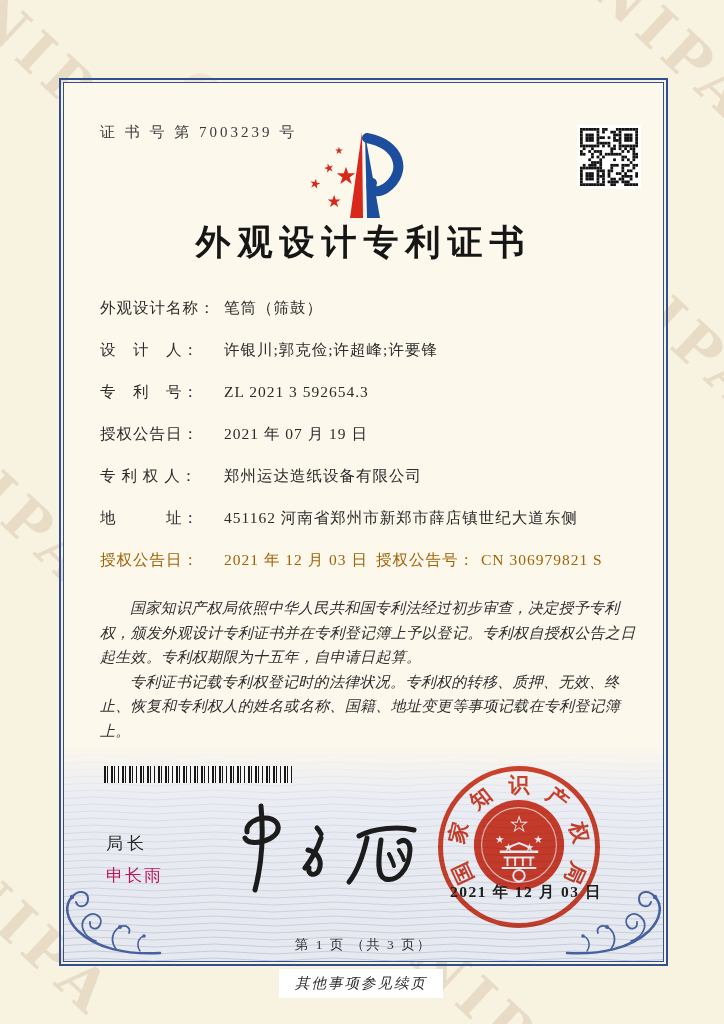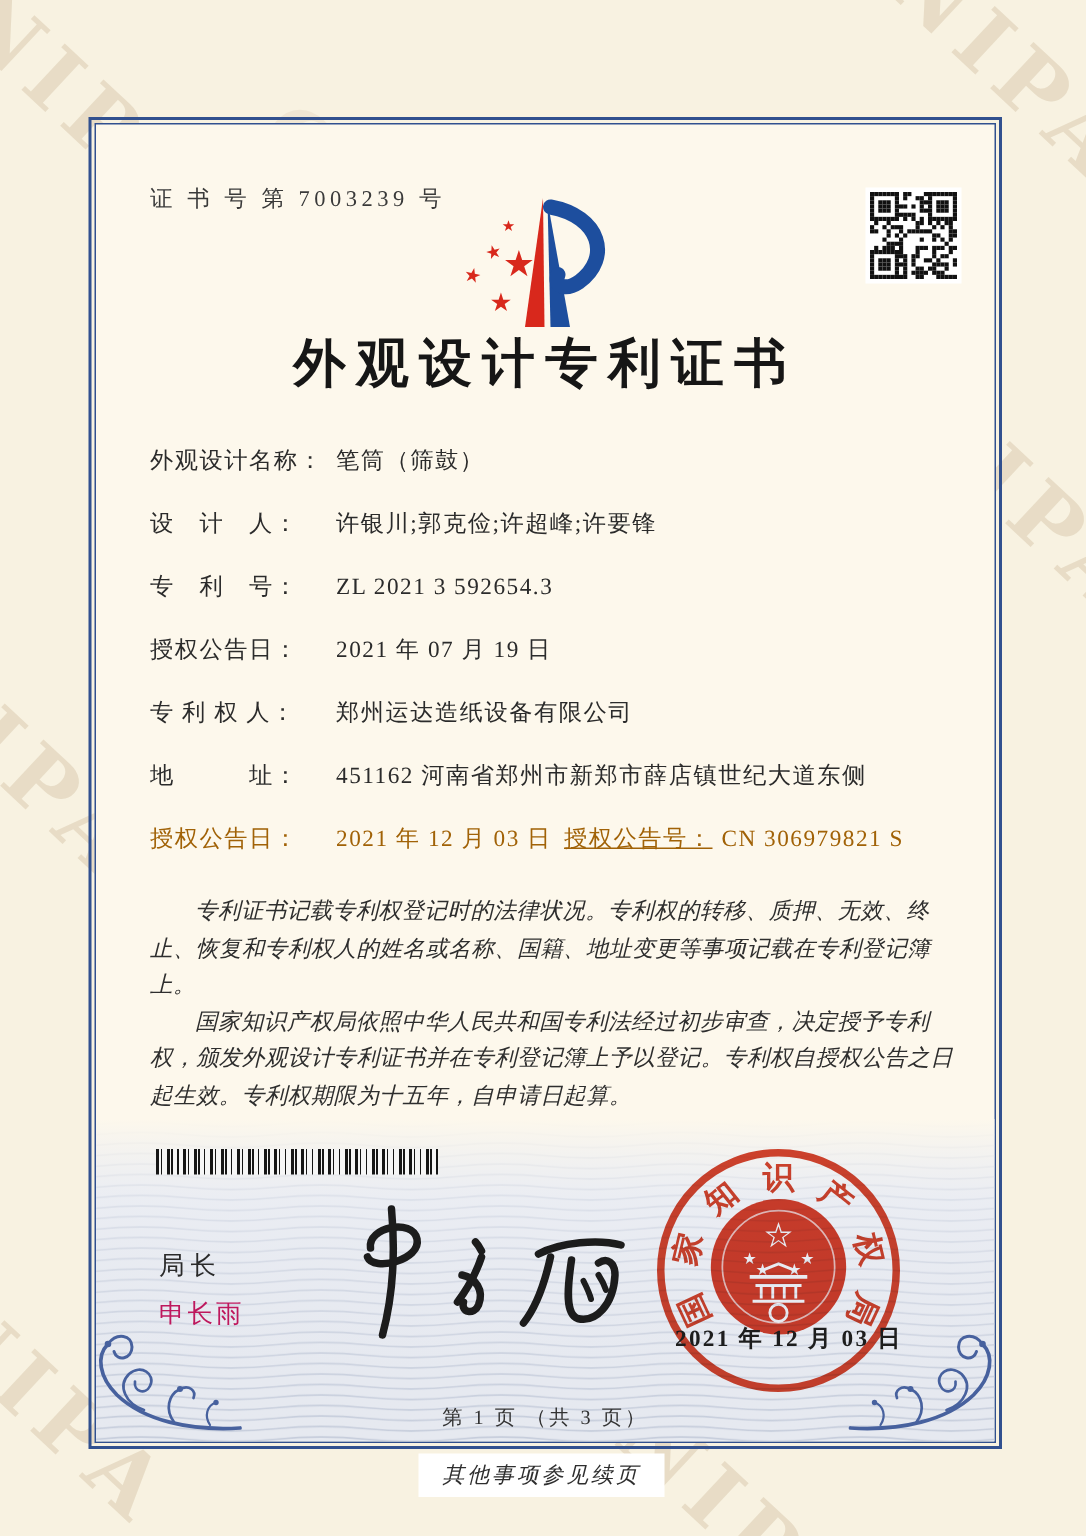--- a/index.html
+++ b/index.html
@@ -36,21 +36,21 @@
     position:absolute;left:0;top:136px;width:100%;margin:0;text-align:center;
     font-size:35px;font-weight:bold;letter-spacing:7px;color:#161616;
   }
   .fields{position:absolute;left:36px;top:214px;right:26px;}
   .field-row{display:flex;line-height:22px;margin-bottom:20px;font-size:15.5px;color:#2b2b2b;}
   .flabel{flex:0 0 124px;letter-spacing:1px;}
   .fvalue{flex:1;letter-spacing:1px;}
   .grant-row{position:relative;height:22px;font-size:15.5px;line-height:22px;color:#a16207;}
   .grant-left{position:absolute;left:0;top:0;display:flex;}
   .grant-right{position:absolute;left:276px;top:0;display:flex;}
-  .grant-right .flabel{flex:0 0 auto;margin-right:6px;text-decoration:underline;}
+  .grant-right .flabel{flex:0 0 auto;margin-right:6px;}
   .paras{
     position:absolute;left:36px;top:513px;width:538px;
     font-size:15px;line-height:24.5px;font-style:italic;color:#2e2e2e;letter-spacing:0.3px;
   }
   .paras p{margin:0;text-indent:2em;}
   .sig-section{position:absolute;left:0;right:0;bottom:0;height:215px;}
   .sig-section .wave-bg{position:absolute;inset:0;width:100%;height:100%;}
   .barcode{
     position:absolute;left:40px;top:20px;width:188px;height:17px;z-index:2;
     background:repeating-linear-gradient(90deg,
@@ -386,22 +386,22 @@
           <span class="fvalue">2021 年 12 月 03 日</span>
         </span>
         <span class="grant-right">
           <span class="flabel">授权公告号：</span>
           <span class="fvalue">CN 306979821 S</span>
         </span>
       </div>
     </div>
 
     <div class="paras">
+      <p>国家知识产权局依照中华人民共和国专利法经过初步审查，决定授予专利权，颁发外观设计专利证书并在专利登记簿上予以登记。专利权自授权公告之日起生效。专利权期限为十五年，自申请日起算。</p>
       <p>专利证书记载专利权登记时的法律状况。专利权的转移、质押、无效、终止、恢复和专利权人的姓名或名称、国籍、地址变更等事项记载在专利登记簿上。</p>
-      <p>国家知识产权局依照中华人民共和国专利法经过初步审查，决定授予专利权，颁发外观设计专利证书并在专利登记簿上予以登记。专利权自授权公告之日起生效。专利权期限为十五年，自申请日起算。</p>
     </div>
 
     <div class="sig-section">
       <svg class="wave-bg" xmlns="http://www.w3.org/2000/svg" preserveAspectRatio="none">
         <defs>
           <pattern id="wv" width="120" height="7" patternUnits="userSpaceOnUse">
             <path d="M0,3.5 Q30,0.5 60,3.5 T120,3.5" fill="none" stroke="#c4cbda" stroke-width="1"></path>
           </pattern>
           <linearGradient id="fade" x1="0" y1="0" x2="0" y2="1">
             <stop offset="0" stop-color="#fdf8ec"></stop>

